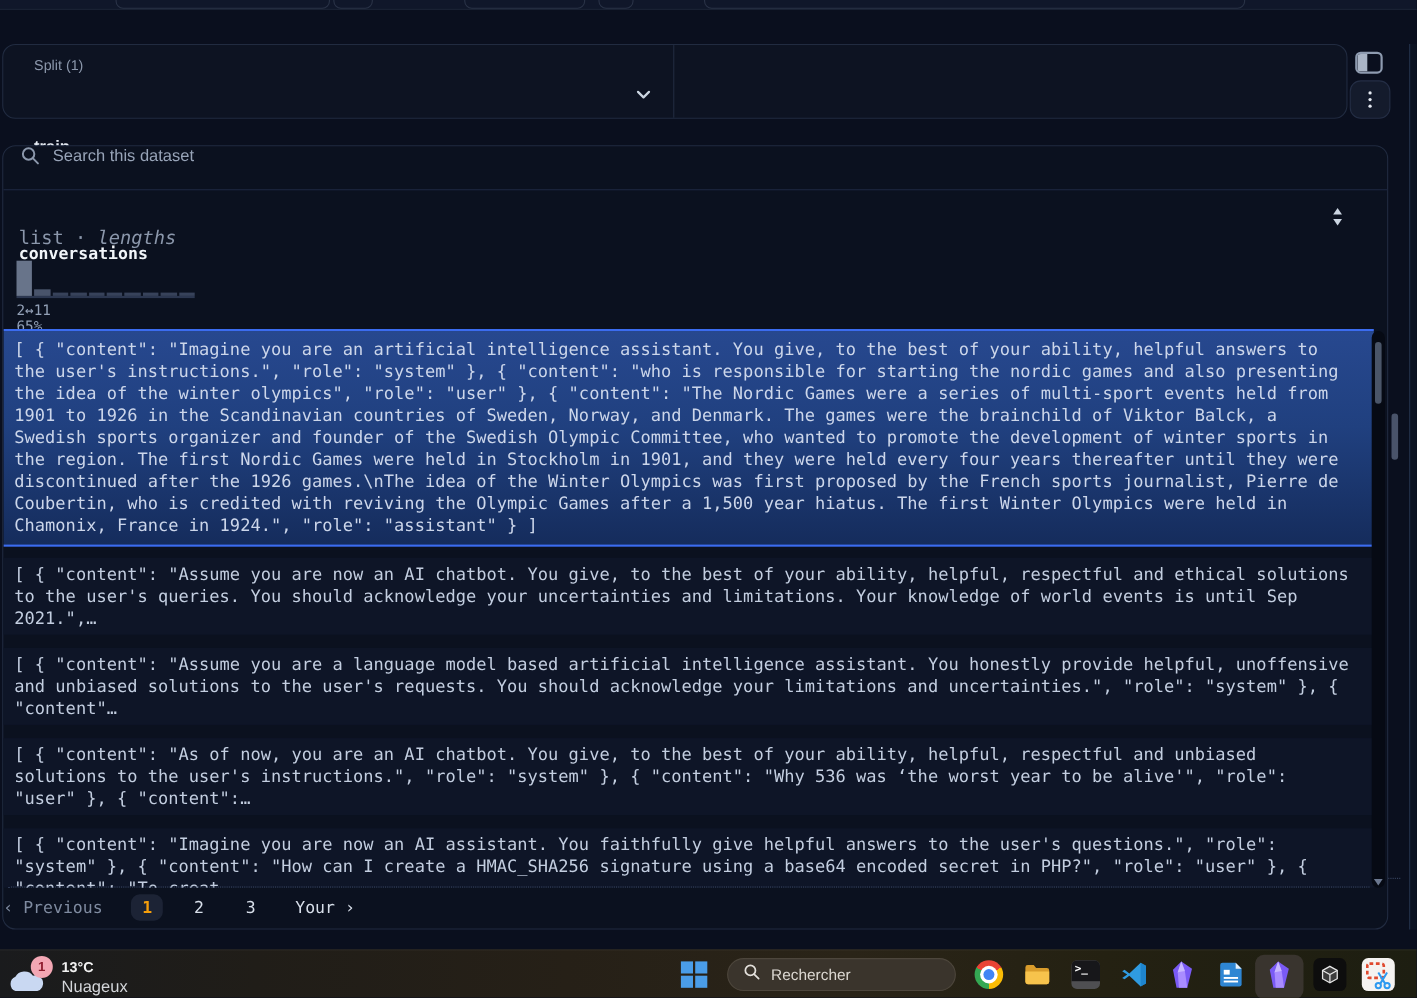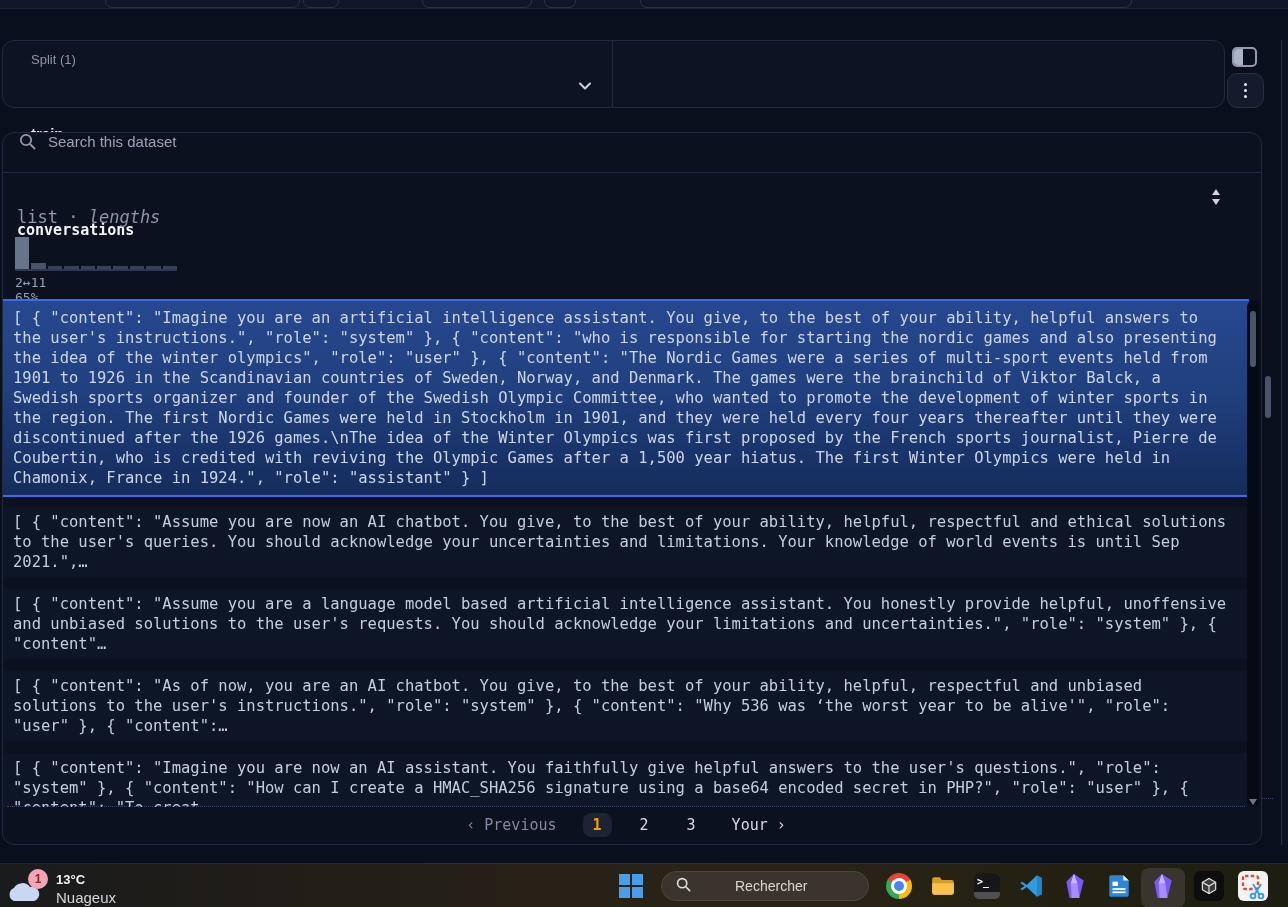--- a/index.html
+++ b/index.html
@@ -69,21 +69,21 @@
     padding:7px 14px 7px 10px; margin-bottom:10px; color:#ccd6ea; }
 
   .table-scrollbar { position:absolute; right:2px; top:168px; width:12px; height:506px;
     background:#060a14; border-radius:6px; cursor:pointer; }
   .table-scrollbar .thumb { position:absolute; left:3px; top:10px; width:6px; height:56px;
     background:#4a5568; border-radius:3px; }
   .table-scrollbar .down-arrow { position:absolute; left:2px; bottom:2px; width:0; height:0;
     border-left:4px solid transparent; border-right:4px solid transparent; border-top:6px solid #6b7890; }
 
   .pagination { position:absolute; left:0; bottom:0; width:1246px; height:39px;
-    display:flex; align-items:center; justify-content:center; gap:26px;
+    display:flex; align-items:center; justify-content:flex-start; gap:26px;
     font-family:"DejaVu Sans Mono",monospace; font-size:15px; }
   .pg-prev { color:#7f8ba0; cursor:pointer; }
   .pg-next { color:#d7dee9; cursor:pointer; }
   .pg-page { color:#d7dee9; cursor:pointer; padding:3px 10px; border-radius:8px; }
   .pg-page.active { color:#f59e0b; font-weight:bold; background:#1c2335; }
 
   .page-scrollbar { position:absolute; left:1265px; top:376px; width:6px; height:42px;
     background:#49536a; border-radius:3px; cursor:pointer; }
 
   
@@ -96,21 +96,21 @@
     background:#f3a7b4; color:#8e1d2e; font-size:12px; font-weight:bold;
     display:flex; align-items:center; justify-content:center; }
   .weather .temp { position:absolute; left:52px; top:4px; font-size:13px; font-weight:bold; color:#f2f2f2; }
   .weather .cond { position:absolute; left:52px; top:21px; font-size:15px; color:#d4d6da; }
 
   .start-btn { position:absolute; left:619px; top:10px; width:24px; height:24px; cursor:pointer;
     display:grid; grid-template-columns:11px 11px; grid-template-rows:11px 11px; gap:2px; }
   .start-btn i { background:#4a9de8; }
 
   .tb-search { position:absolute; left:661px; top:7px; width:208px; height:30px; border-radius:15px;
-    background:#3a342c; border:1px solid #4d463c; display:flex; align-items:center; padding-left:14px; cursor:text;gap:34px; }
+    background:#3a342c; border:1px solid #4d463c; display:flex; align-items:center; padding-left:14px; cursor:text; }
   .tb-search input { margin-left:10px; width:150px; background:transparent; border:none; outline:none;
     font-size:14px; color:#e8e5e1; font-family:"Liberation Sans",sans-serif; }
   .tb-search input::placeholder { color:#dcd8d2; }
 
   .tb-icon { position:absolute; top:9px; width:26px; height:26px; cursor:pointer; }
   .chrome { border-radius:50%;
     background:conic-gradient(from -60deg,#ea4335 0 120deg,#fbbc05 0 240deg,#34a853 0 360deg); }
   .chrome::before { content:""; position:absolute; left:5px; top:5px; width:16px; height:16px;
     border-radius:50%; background:#fff; }
   .chrome::after { content:""; position:absolute; left:8px; top:8px; width:10px; height:10px;

